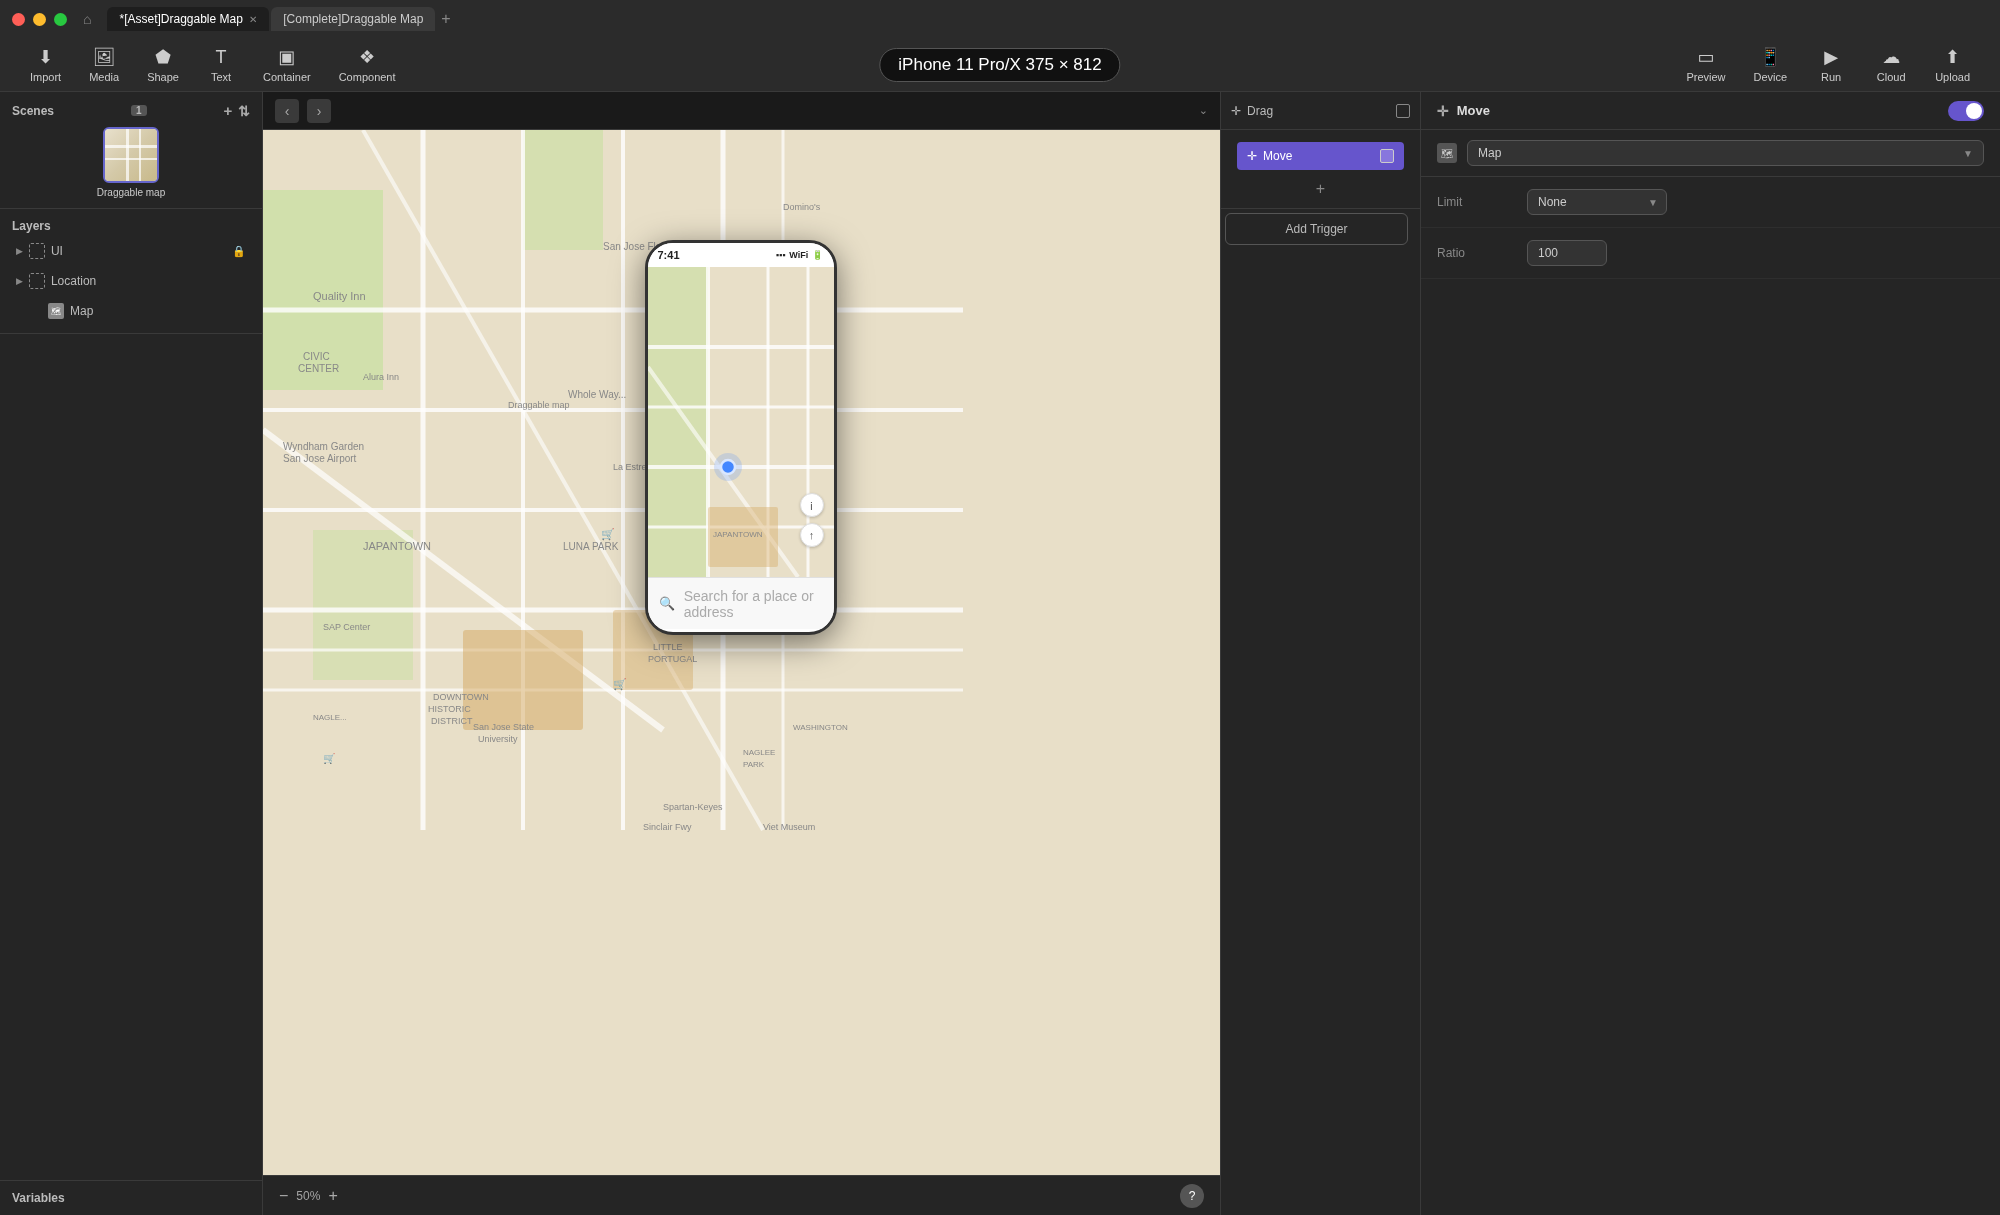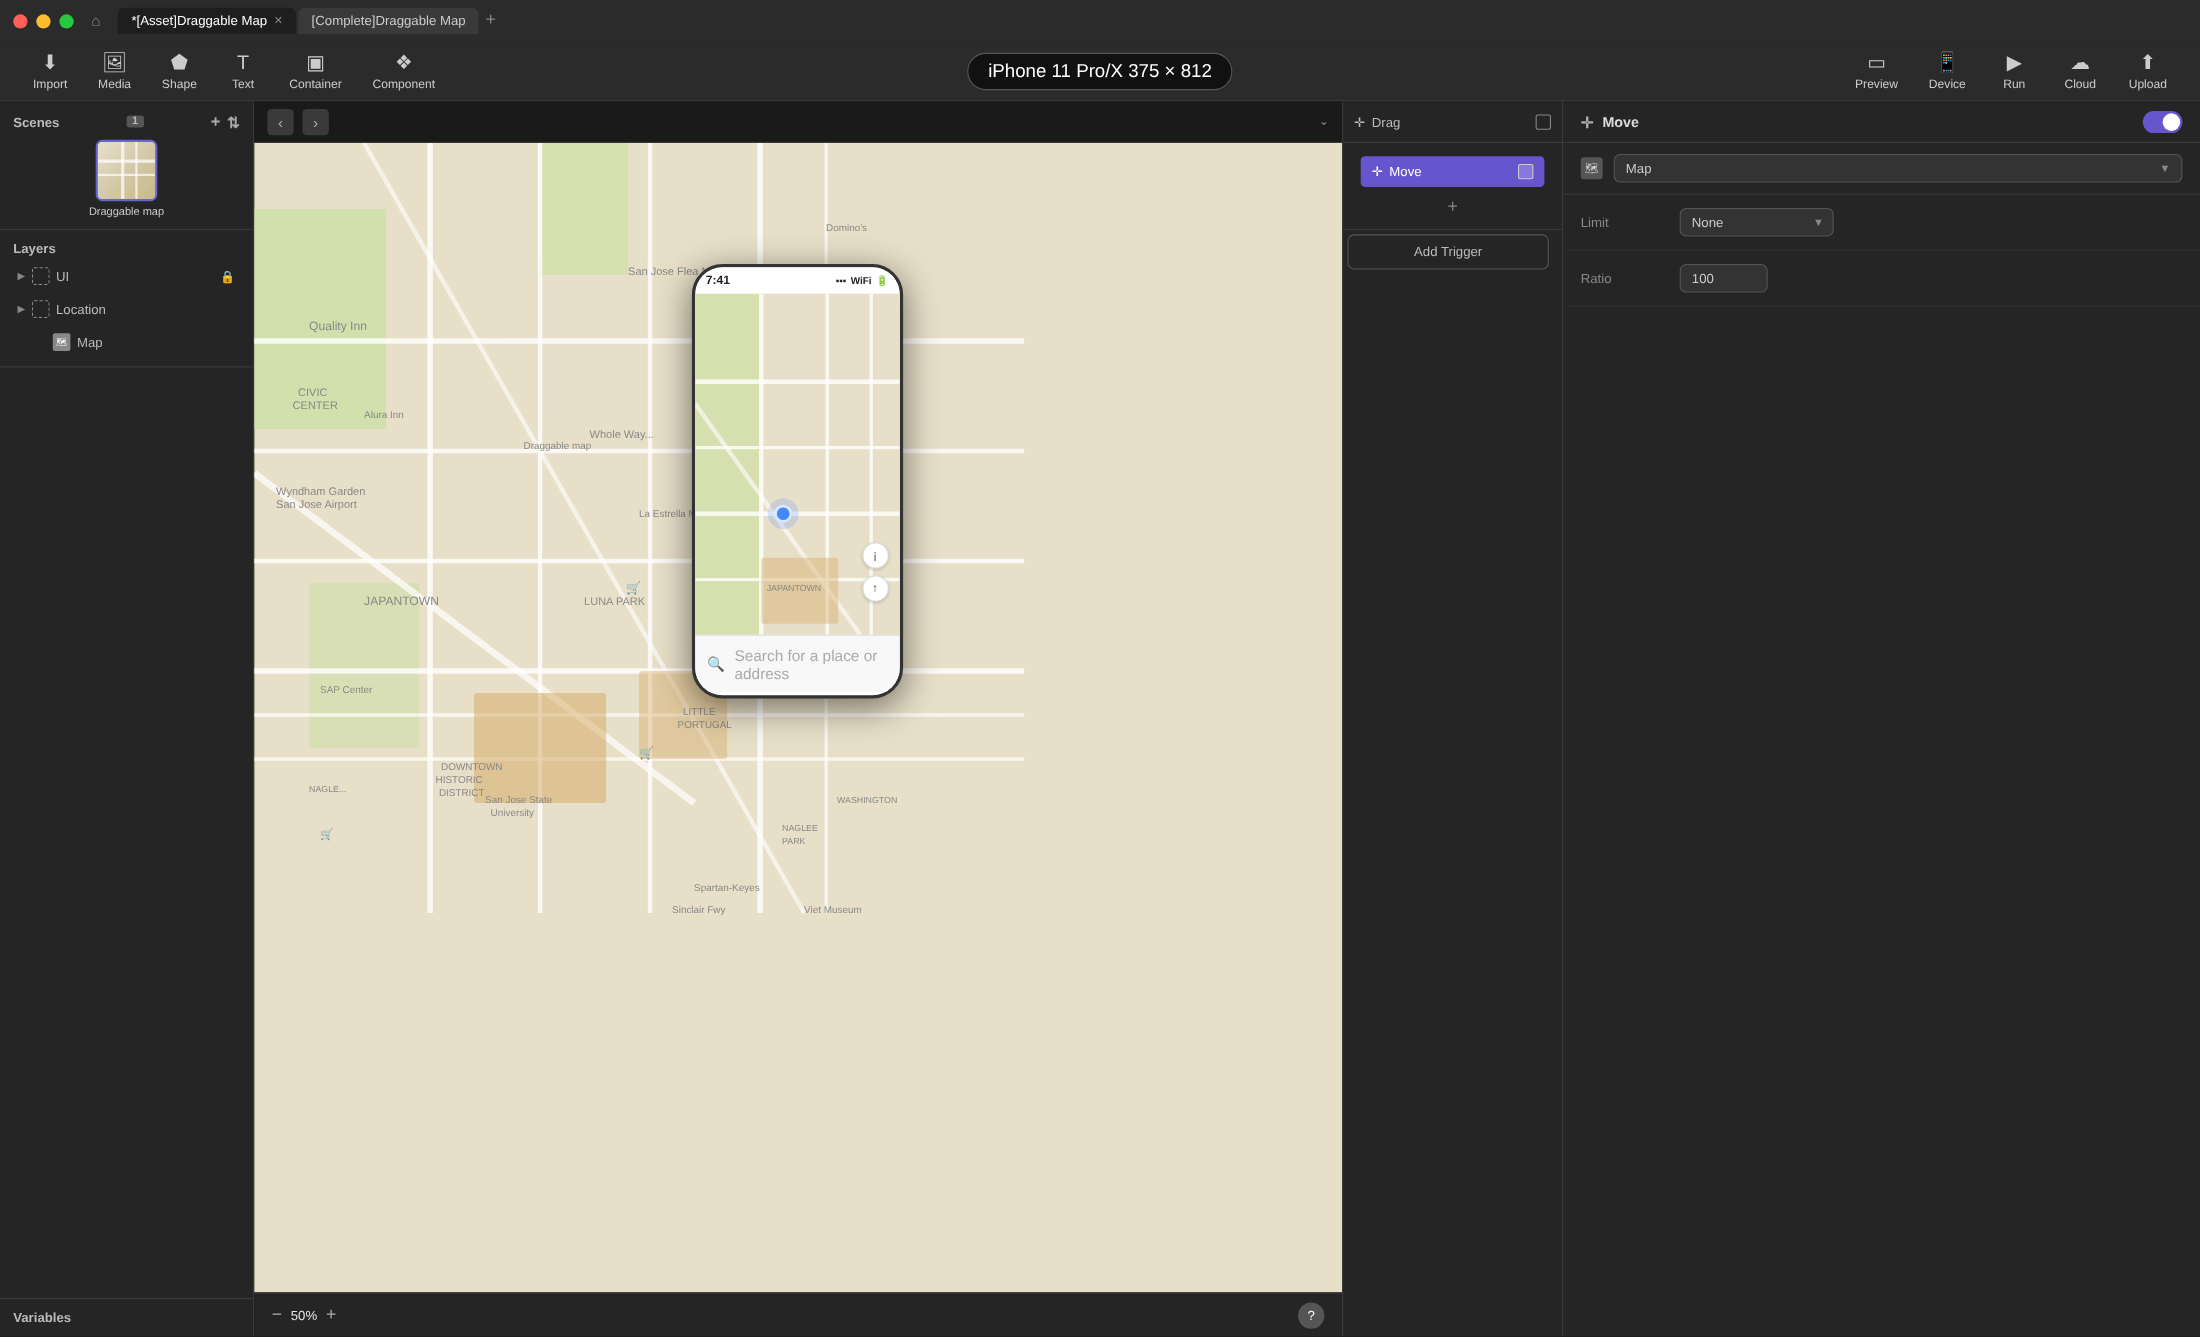--- a/index.html
+++ b/index.html
@@ -103,21 +103,21 @@
 
     
     #main {
       display: flex;
       flex: 1;
       overflow: hidden;
     }
 
     
     #sidebar {
-      width: 231px;
+      width: 263px;
       background: #252525;
       border-right: 1px solid #3a3a3a;
       display: flex;
       flex-direction: column;
       flex-shrink: 0;
     }
 
     
     #scenes-section {
       padding: 10px 12px;
@@ -306,21 +306,21 @@
       align-items: center;
       justify-content: space-between;
       padding: 0 16px;
     }
     .zoom-controls {
       display: flex; align-items: center; gap: 8px;
     }
     .zoom-btn {
       background: none; border: none; color: #aaa; cursor: pointer; font-size: 16px;
     }
-    .zoom-val { color: #e5e5e5; font-size: 12px; }
+    .zoom-val { color: #a3a3a3; font-size: 12px; }
     .help-btn {
       width: 24px; height: 24px;
       background: #555;
       border-radius: 50%;
       display: flex; align-items: center; justify-content: center;
       color: #fff; font-size: 12px; cursor: pointer;
     }
 
     
     #right-panel {

